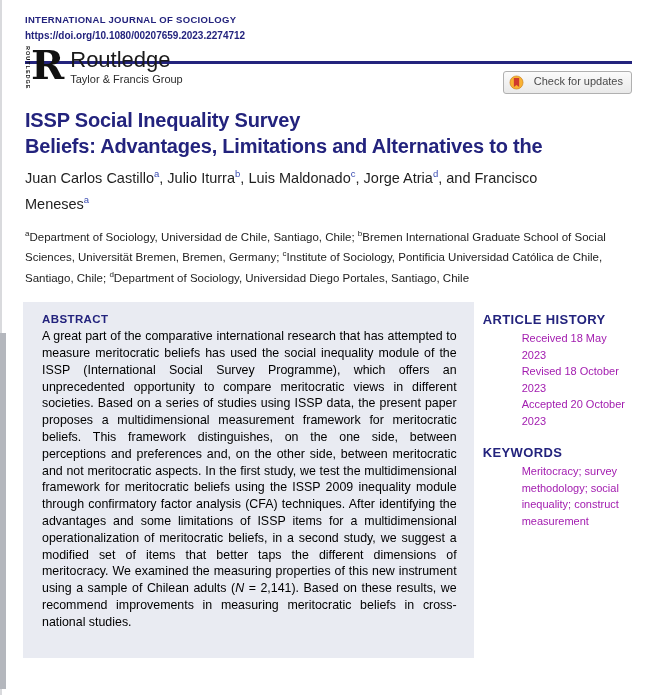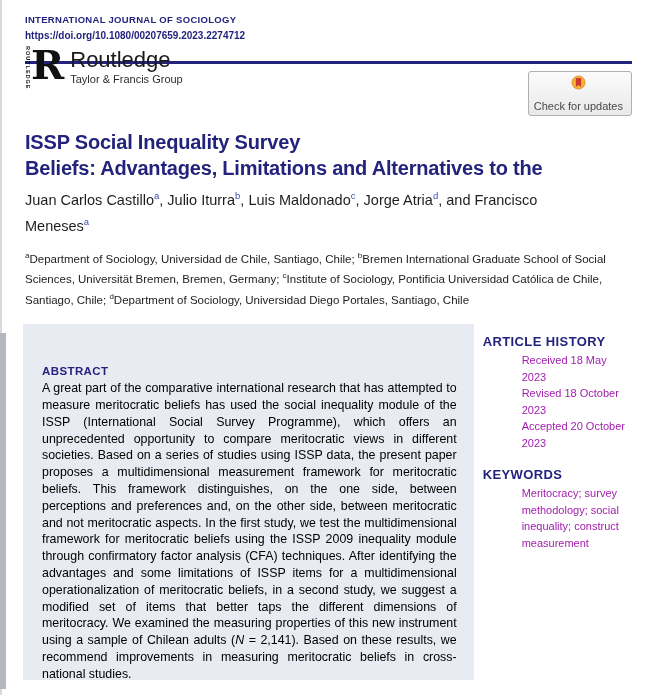--- a/index.html
+++ b/index.html
@@ -51,27 +51,26 @@
   }
   .logo-text-lines { padding-top: 5px; }
   .logo-brand { font-size: 22px; color: #1a1a1a; line-height: 24px; }
   .logo-tagline { font-size: 11px; color: #2c2c2c; margin-top: 1px; }
 
   .rule { height: 3px; background: #23237d; margin-top: 2px; }
 
   
   .badge-row { display: flex; justify-content: flex-end; margin-top: 7px; }
   .update-badge {
-    display: inline-flex; align-items: center; gap: 10px;
+    display: inline-flex; gap: 10px;
     border: 1px solid #b0b0b0; border-radius: 3px;
     background: linear-gradient(#fbfbfb, #e9e9e9);
     padding: 3px 8px 3px 5px;
     font-size: 11px; color: #4a4a4a;
     cursor: pointer;
-    flex-direction: column;
   }
   .crossmark-icon { width: 15px; height: 15px; display: block; }
 
   
   .title {
     margin-top: 13px; width: 600px;
     color: #23237d; font-size: 20px; font-weight: bold; line-height: 26px;
     letter-spacing: -0.2px;
   }
   .authors {
@@ -89,21 +88,20 @@
   .columns { display: flex; margin: 15px 0 0 -2px; height: 356px; }
   .abstract-box {
     width: 458px; height: 356px;
     background: #e9ebf2;
     padding: 11px 17px 10px 19px;
     overflow: hidden;
   }
   .abstract-heading {
     color: #23237d; font-size: 11.5px; font-weight: bold; letter-spacing: 0.4px;
     margin-bottom: 3px;
-    margin-top: 30px;
   }
   .abstract-body {
     color: #000000; font-size: 12.4px; line-height: 16.8px;
     text-align: justify;
   }
   .abstract-body i { font-style: italic; }
 
   .meta-col { width: 152px; margin-left: 9px; padding-top: 10px; }
   .meta-heading {
     color: #23237d; font-size: 13px; font-weight: bold; letter-spacing: 0.4px;

